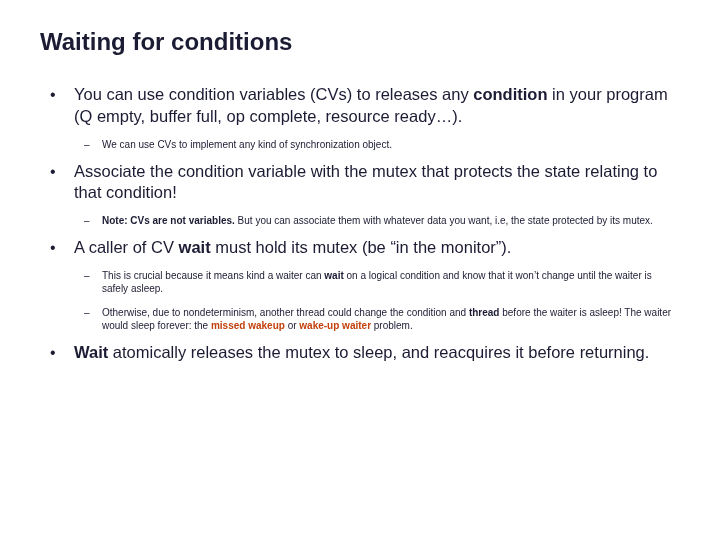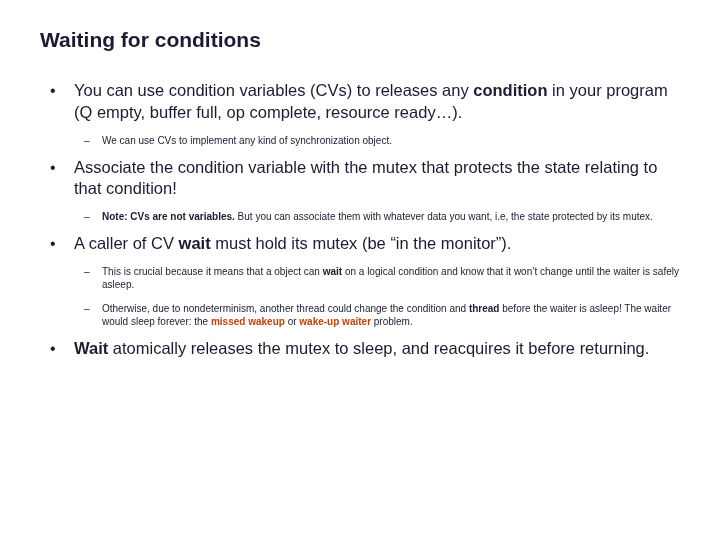--- a/index.html
+++ b/index.html
@@ -4,21 +4,21 @@
 <style>
   * { margin: 0; padding: 0; box-sizing: border-box; }
   html, body { width: 720px; height: 540px; }
   body {
     font-family: Arial, Helvetica, sans-serif;
     background: #ffffff;
     color: #1a1a2e;
     padding: 28px 40px 30px 40px;
   }
   .title {
-    font-size: 21px;
+    font-size: 24px;
     font-weight: bold;
     color: #1b1b33;
     margin-bottom: 28px;
   }
   ul.level1 {
     list-style: none;
     padding-left: 0;
   }
   ul.level1 > li {
     position: relative;
@@ -79,21 +79,21 @@
       <li>
         <span class="b">Note: CVs are not variables.</span><span> But you can associate them with whatever data you want, i.e, the state protected by its mutex.</span>
       </li>
     </ul>
   </li>
 
   <li>
     <span>A caller of CV </span><span class="b">wait</span><span> must hold its mutex (be “in the monitor”).</span>
     <ul class="level2">
       <li>
-        <span>This is crucial because it means that a object can </span><span class="b">wait</span><span> on a logical condition and know that it won’t change until the waiter is safely asleep.</span>
+        <span>This is crucial because it means kind a waiter can </span><span class="b">wait</span><span> on a logical condition and know that it won’t change until the waiter is safely asleep.</span>
       </li>
       <li>
         <span>Otherwise, due to nondeterminism, another thread could change the condition and </span><span class="b">thread</span><span> before the waiter is asleep!   The waiter would sleep forever: the </span><span class="maroon">missed wakeup</span><span> or </span><span class="maroon">wake-up waiter</span><span> problem.</span>
       </li>
     </ul>
   </li>
 
   <li>
     <span class="b">Wait</span><span> atomically releases the mutex to sleep, and reacquires it before returning.</span>
   </li>

